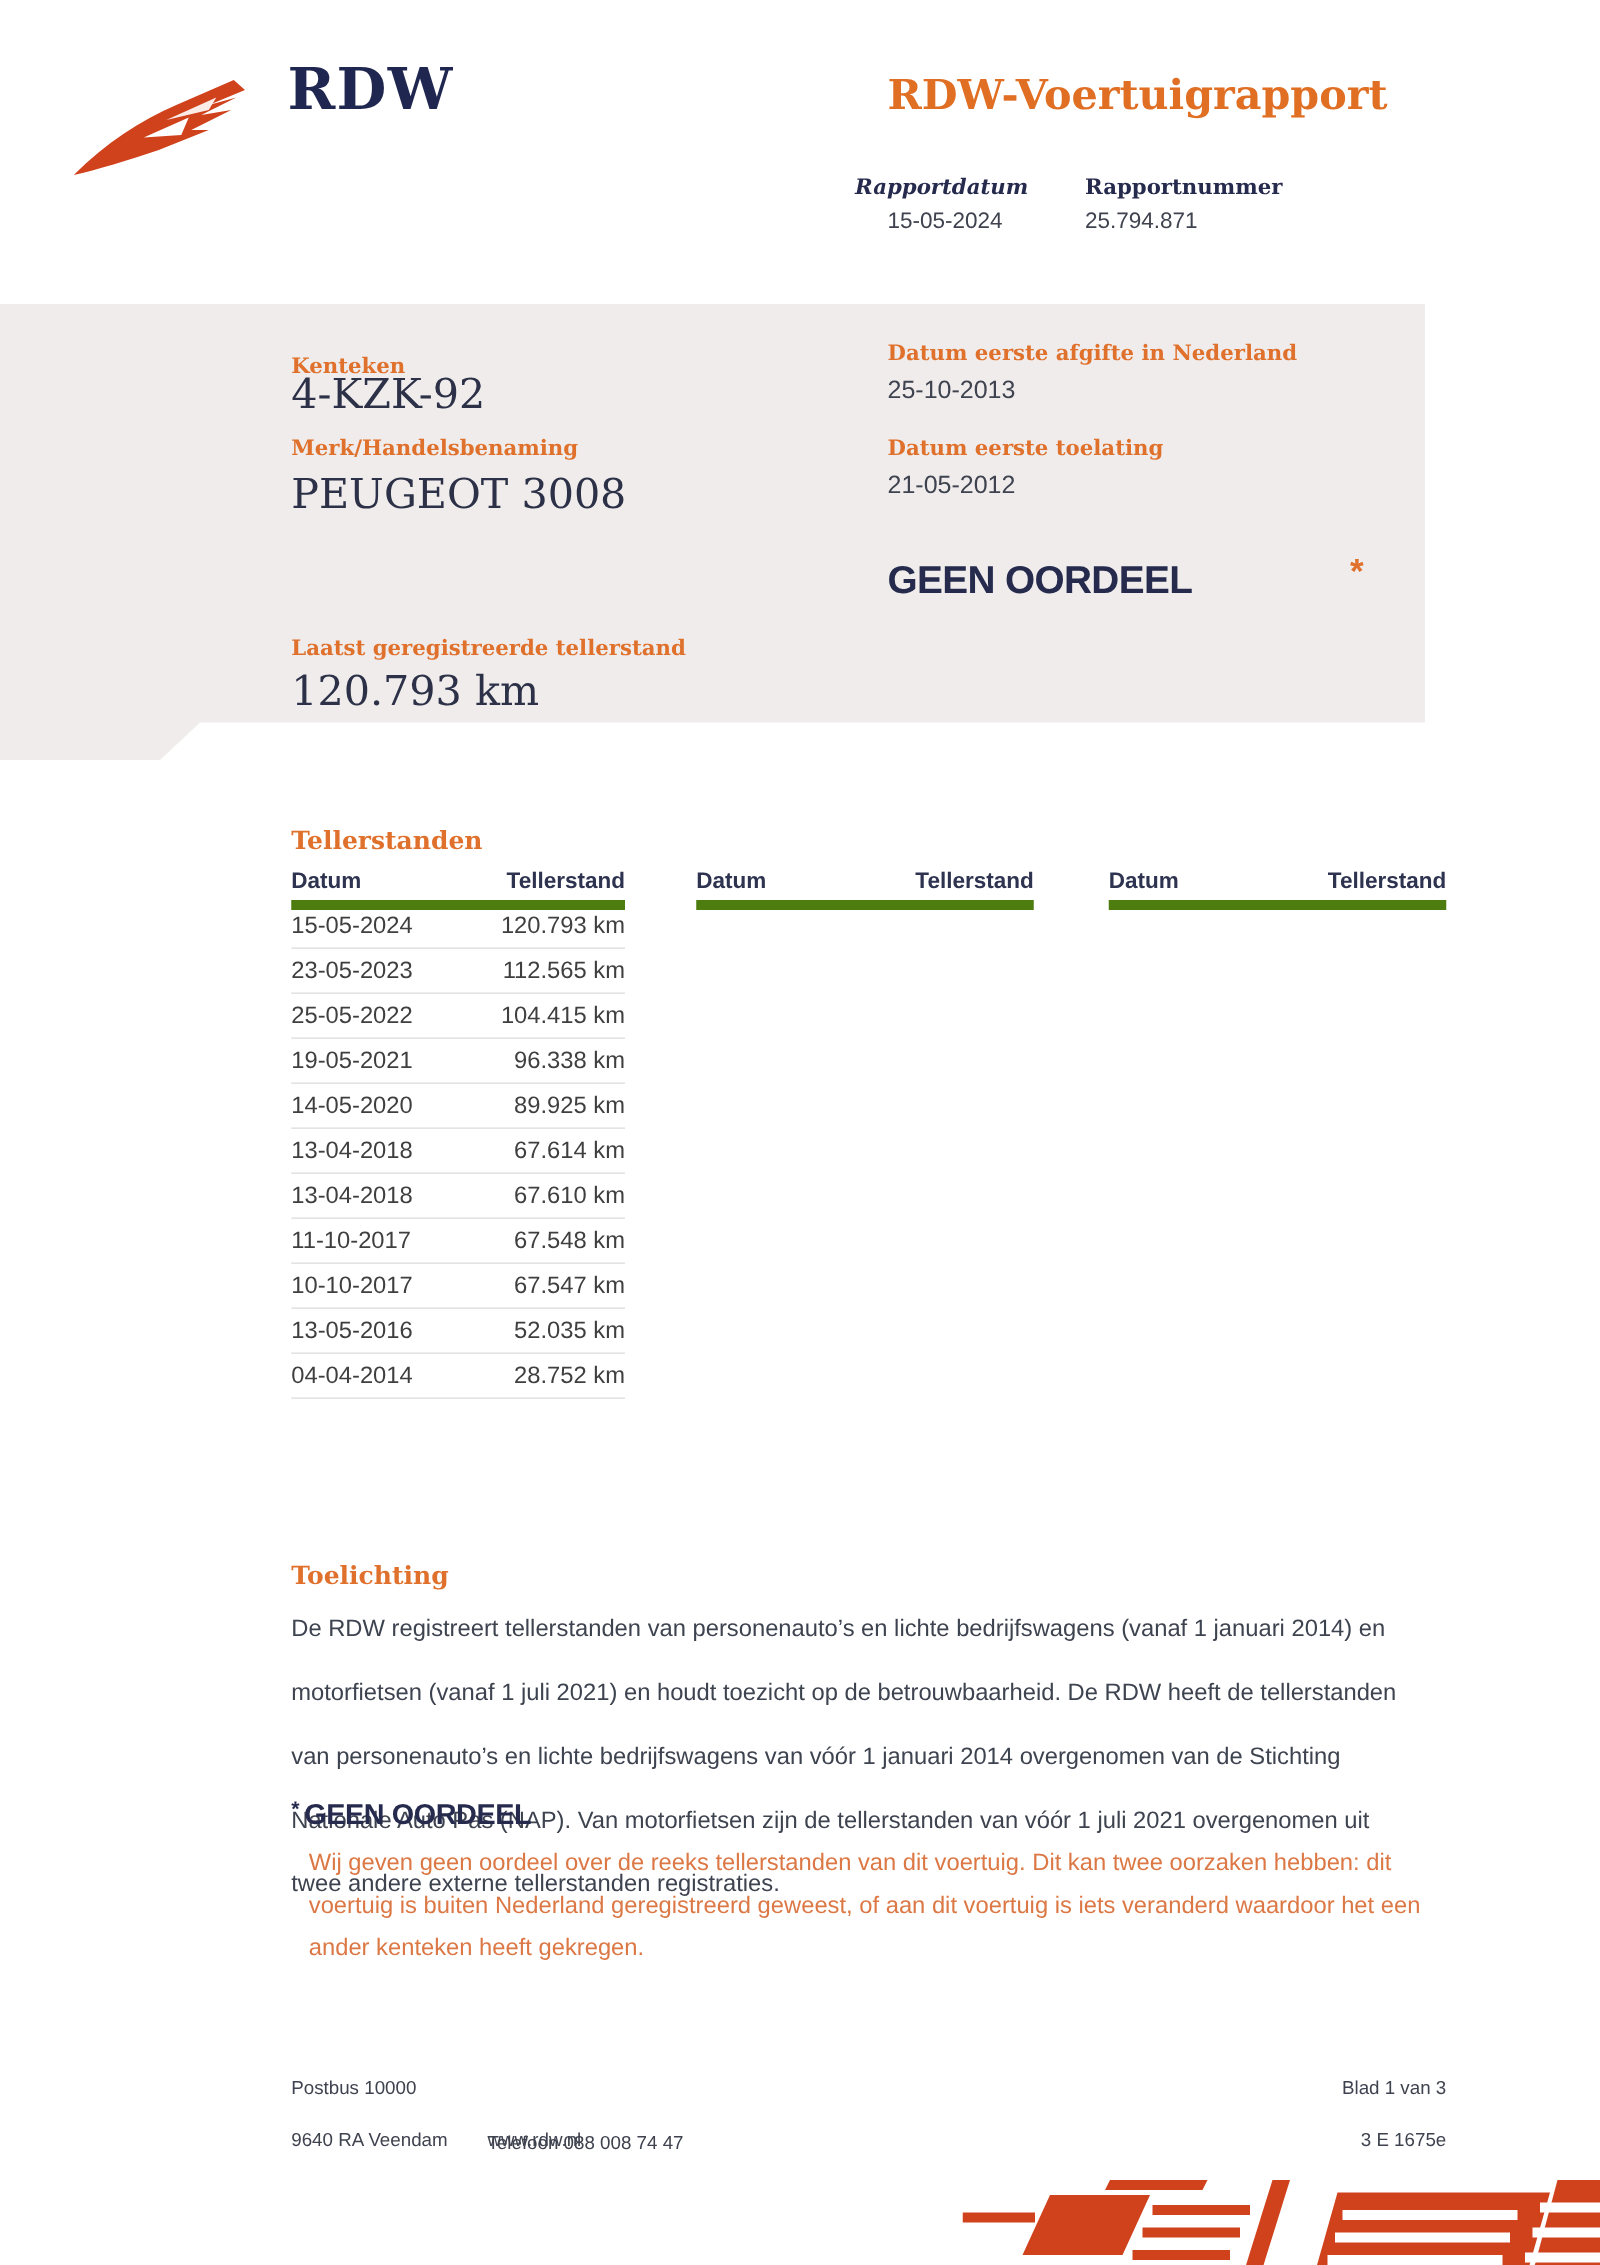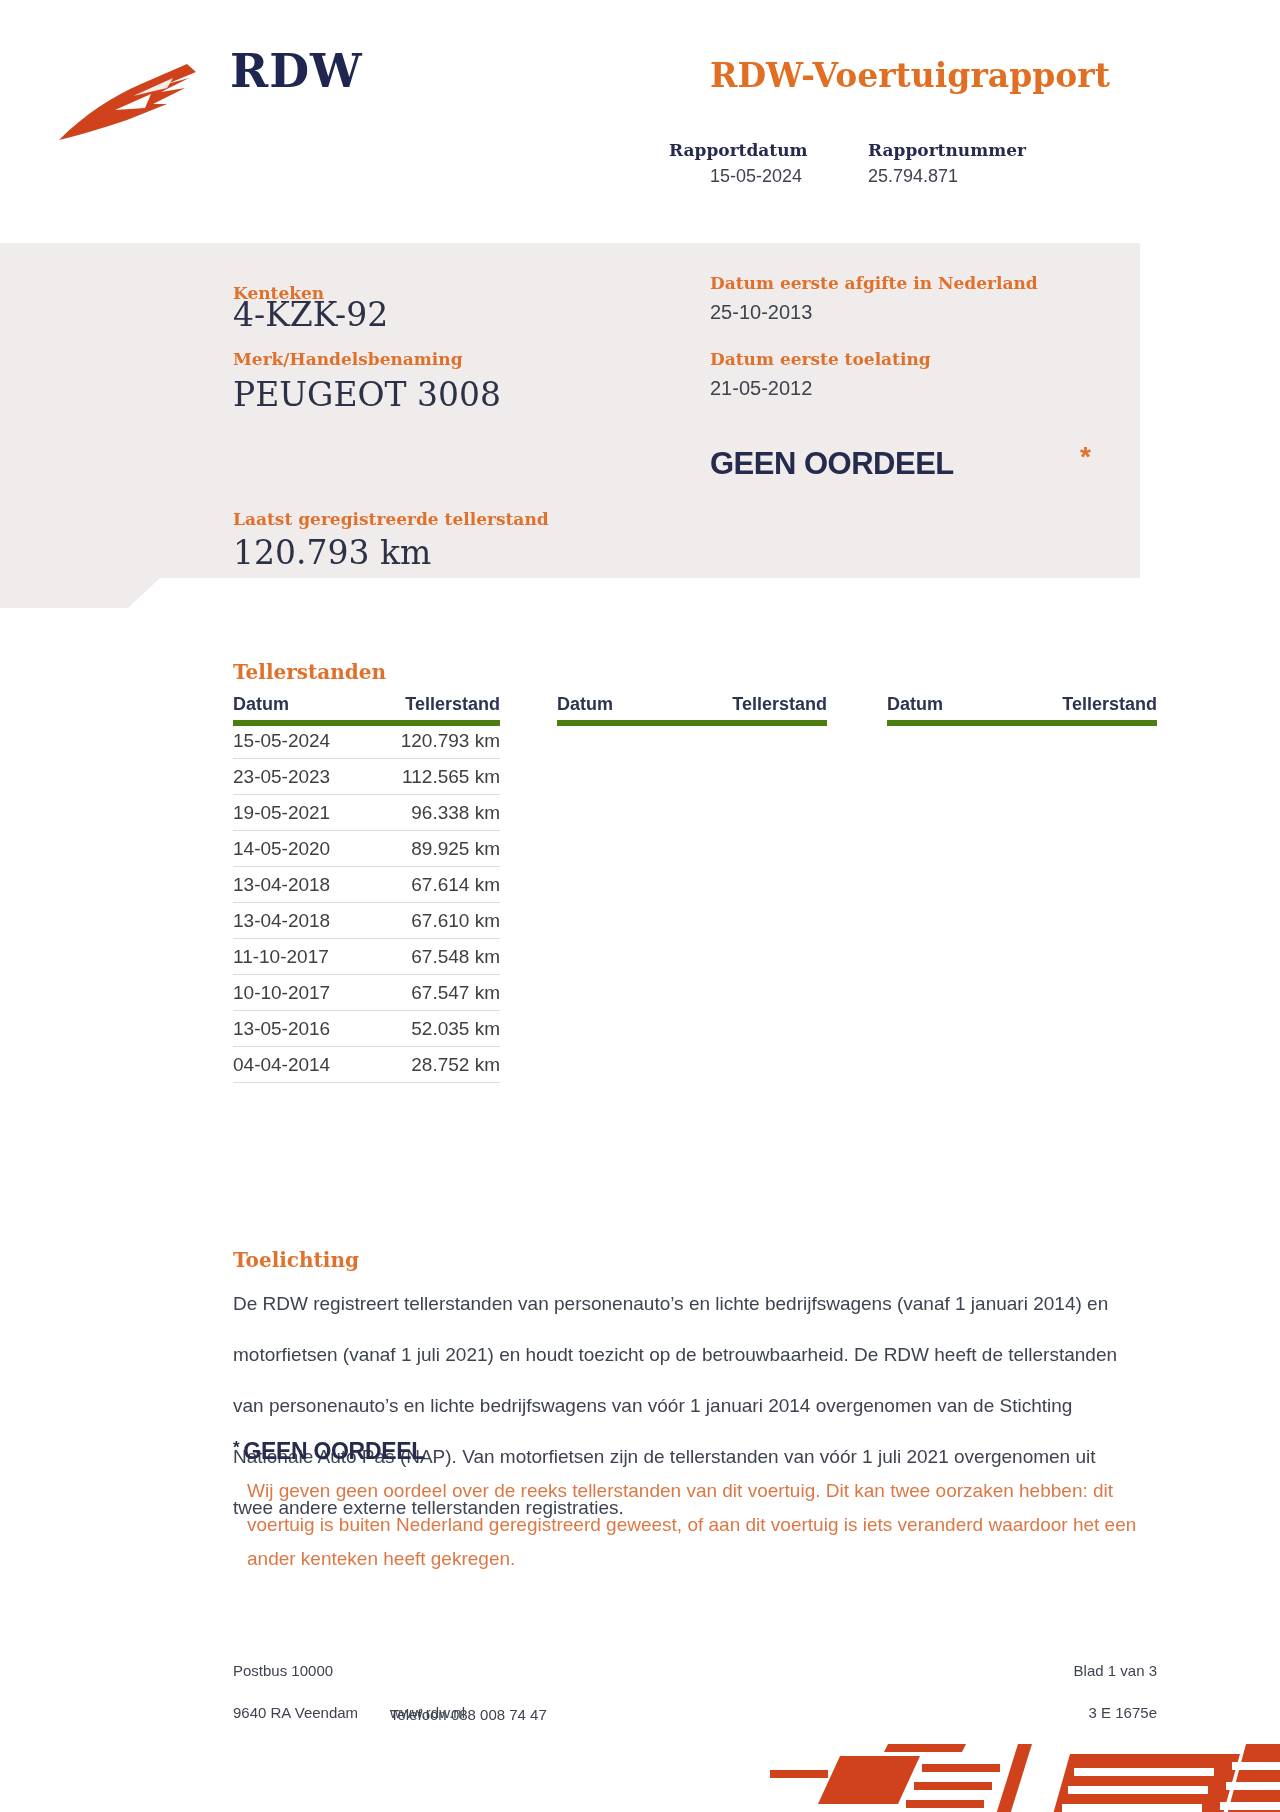--- a/index.html
+++ b/index.html
@@ -23,21 +23,21 @@
              font-size:17px;color:#e0712c;}
   .fld-big{font-family:"DejaVu Serif","Liberation Serif",serif;font-size:33px;color:#2c3147;}
   .fld-date{font-size:20px;color:#3f434f;}
   .verdict{font-size:31px;font-weight:bold;color:#262b4e;letter-spacing:-0.5px;}
   .verdict-star{font-size:28px;font-weight:bold;color:#e0712c;}
 
   
   .sec-heading{font-family:"DejaVu Serif","Liberation Serif",serif;font-weight:bold;
                font-size:20px;color:#e0712c;}
   .tbl-head{display:flex;justify-content:space-between;align-items:flex-end;
-            border-bottom:6px solid #4d7c0f;padding-bottom:5px;
+            border-bottom:8px solid #4d7c0f;padding-bottom:5px;
             font-size:18px;font-weight:bold;color:#2e3350;}
   .tbl-rows{}
   .tbl-row{display:flex;justify-content:space-between;align-items:center;height:35px;
            border-bottom:1px solid #dcdcdc;font-size:19px;color:#3f3f3f;}
 
   
   .body-par{font-size:19px;line-height:51px;color:#3e4350;}
   .body-par-orange{font-size:19px;line-height:34px;color:#dc7845;}
   .sub-heading{font-size:23px;font-weight:bold;color:#262b4e;letter-spacing:-0.3px;}
   .sub-heading .star{color:#262b4e;font-size:17px;vertical-align:top;margin-right:4px;}
@@ -54,21 +54,21 @@
   <div class="abs" style="left:55px;top:52px;width:145px;height:92px;">
     <svg width="145" height="92" viewBox="0 0 145 92">
       <path d="M4 88 C30 62, 58 44, 86 32 L132 12 L141 20 L112 32 L134 26 L106 40 L130 36 L98 52 L112 52 L72 68 C48 76, 22 84, 4 88 Z" fill="#cf421c"></path>
       <path d="M60 58 L96 42 L90 56 Z" fill="#ffffff"></path>
       <path d="M78 44 L118 26 L112 36 Z" fill="#ffffff" opacity="0.9"></path>
     </svg>
   </div>
   <div class="abs rdw-logotype" style="left:230px;top:44px;">RDW</div>
 
   <div class="abs doc-title" style="left:710px;top:56px;">RDW-Voertuigrapport</div>
-  <div class="abs meta-label" style="left:669px;top:140px;">Rapportdatum</div>
+  <div class="abs meta-label" style="left:684px;top:140px;font-style:italic;">Rapportdatum</div>
   <div class="abs meta-label" style="left:868px;top:140px;">Rapportnummer</div>
   <div class="abs meta-value" style="left:710px;top:166px;">15-05-2024</div>
   <div class="abs meta-value" style="left:868px;top:166px;">25.794.871</div>
 
   <div class="abs card" style="left:0;top:243px;">
     <div class="abs fld-label" style="left:233px;top:40px;">Kenteken</div>
     <div class="abs fld-big" style="left:233px;top:52px;">4-KZK-92</div>
     <div class="abs fld-label" style="left:233px;top:106px;">Merk/Handelsbenaming</div>
     <div class="abs fld-big" style="left:233px;top:132px;">PEUGEOT 3008</div>
 
@@ -100,20 +100,24 @@
   </div>
 
   <div class="abs tbl-rows" style="left:233px;top:723px;width:267px;" id="readings-rows">
       <div class="tbl-row">
         <span>15-05-2024</span>
         <span>120.793 km</span>
       </div>
       <div class="tbl-row">
         <span>23-05-2023</span>
         <span>112.565 km</span>
+      </div>
+      <div class="tbl-row">
+        <span>25-05-2022</span>
+        <span>104.415 km</span>
       </div>
       <div class="tbl-row">
         <span>19-05-2021</span>
         <span>96.338 km</span>
       </div>
       <div class="tbl-row">
         <span>14-05-2020</span>
         <span>89.925 km</span>
       </div>
       <div class="tbl-row">

